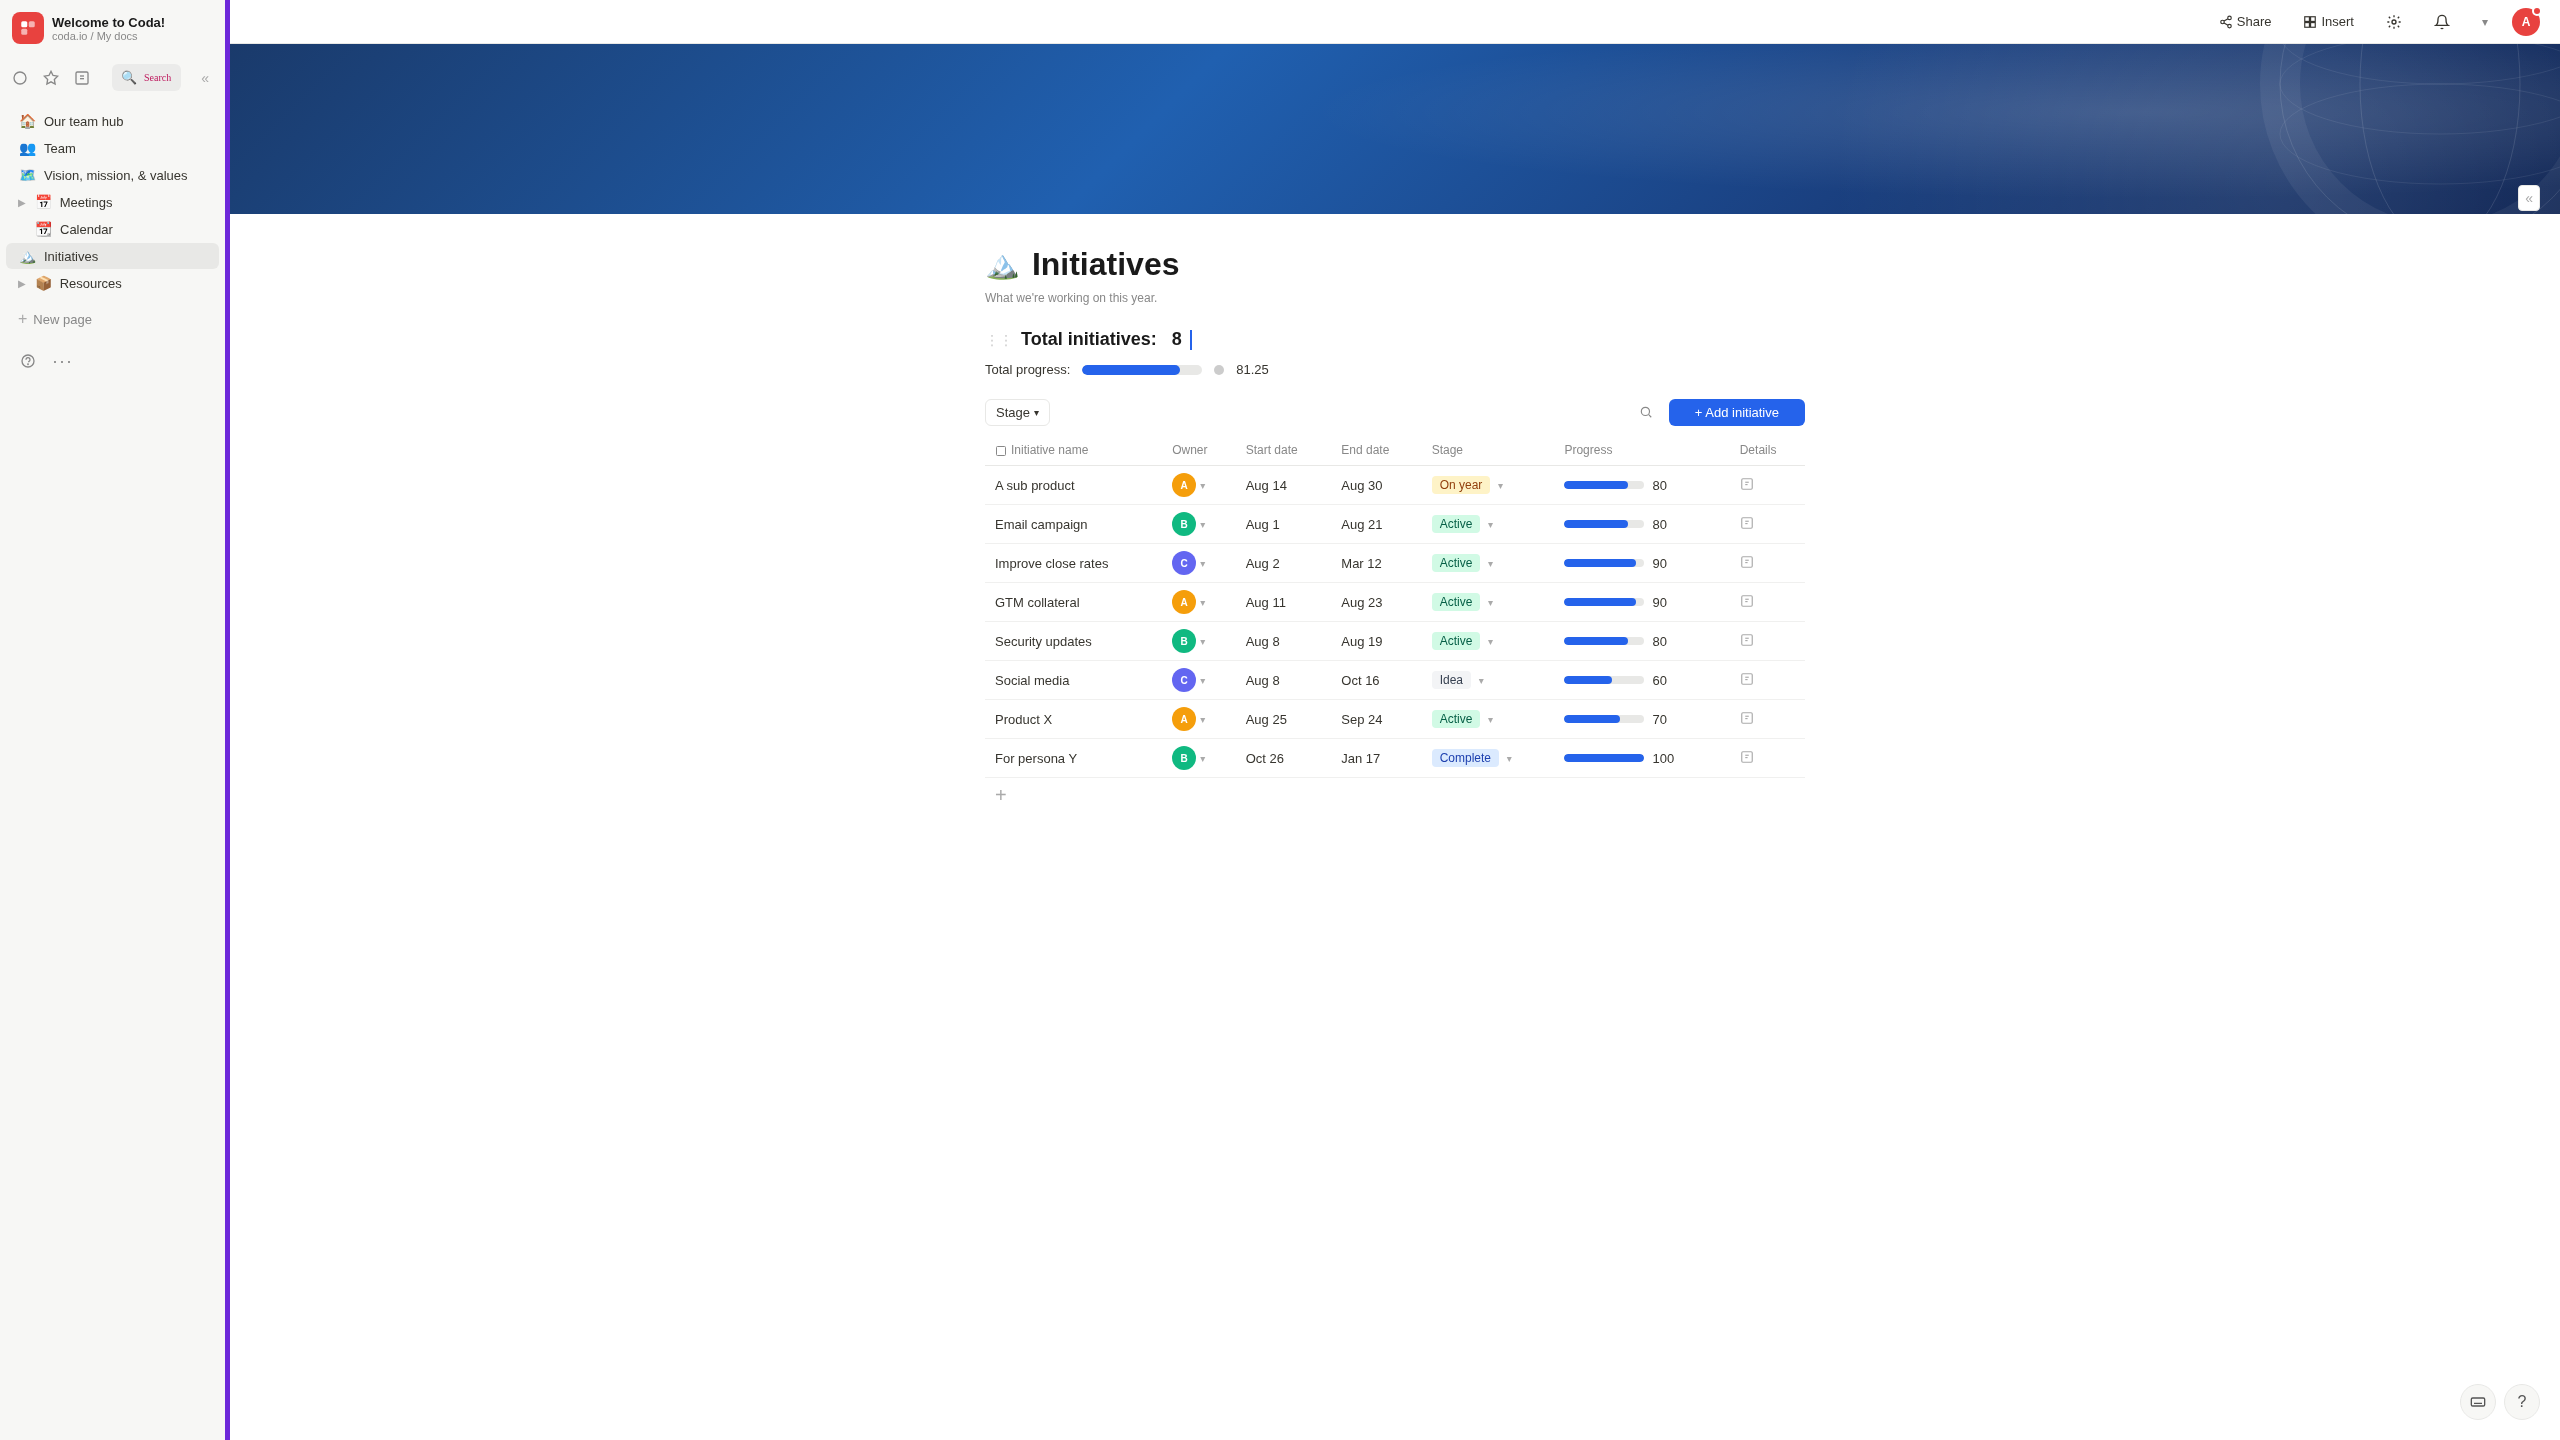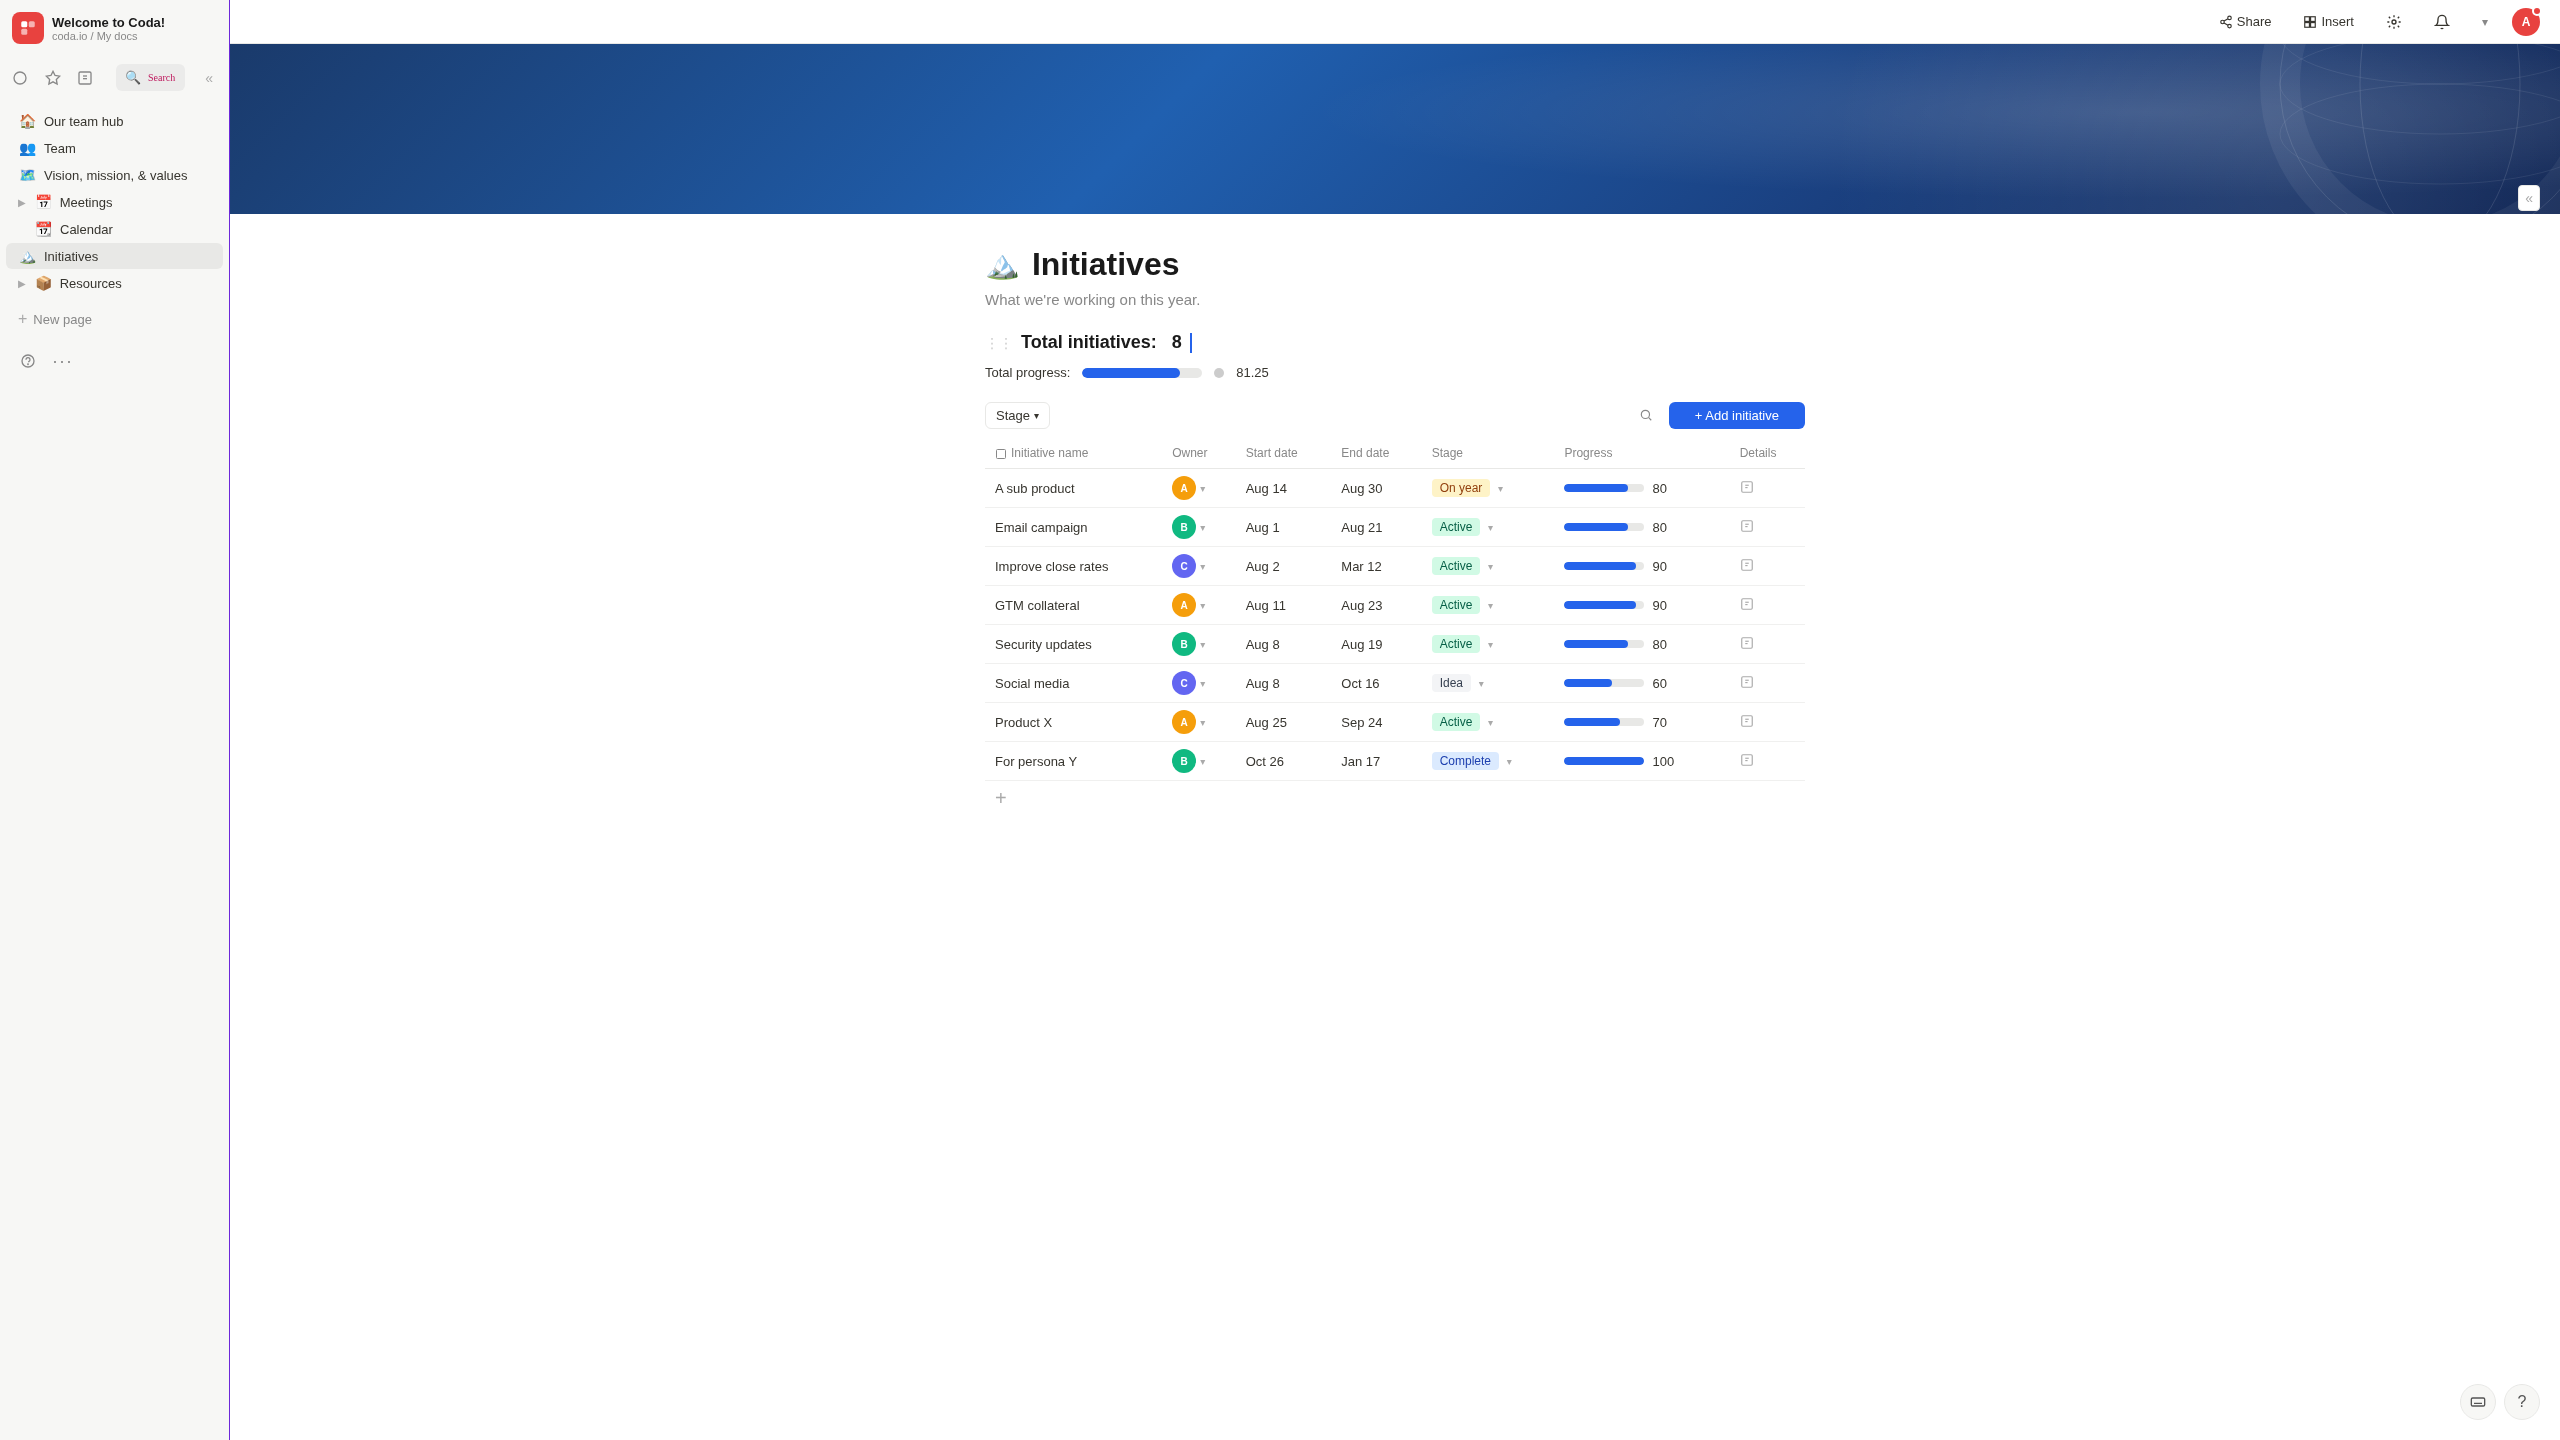--- a/index.html
+++ b/index.html
@@ -3,21 +3,21 @@
   <meta charset="utf-8">
   <style>
     * { box-sizing: border-box; margin: 0; padding: 0; }
     body { font-family: -apple-system, BlinkMacSystemFont, 'Segoe UI', sans-serif; background: #fff; display: flex; height: 100vh; overflow: hidden; font-size: 13px; }
 
     
     .sidebar {
       width: 230px;
       min-width: 230px;
       background: #f7f7f5;
-      border-right: 1px solid #6d28d9;
+      border-right: 5px solid #6d28d9;
       display: flex;
       flex-direction: column;
       height: 100vh;
       overflow-y: auto;
     }
     .sidebar-top {
       padding: 12px 12px 8px;
       display: flex;
       align-items: center;
       gap: 8px;
@@ -167,21 +167,21 @@
     }
 
     .page-title-row {
       display: flex;
       align-items: center;
       gap: 12px;
       margin-bottom: 8px;
     }
     .page-icon { font-size: 28px; }
     .page-title { font-size: 32px; font-weight: 700; color: #1a1a1a; }
-    .page-subtitle { font-size: 15px; color: #888; margin-bottom: 24px; }
+    .page-subtitle { font-size: 12px; color: #888; margin-bottom: 24px; }
 
     .section-header {
       display: flex;
       align-items: center;
       gap: 8px;
       margin-bottom: 12px;
     }
     .drag-handle { color: #ccc; font-size: 14px; cursor: grab; }
     .section-title { font-size: 18px; font-weight: 700; color: #1a1a1a; }
 

